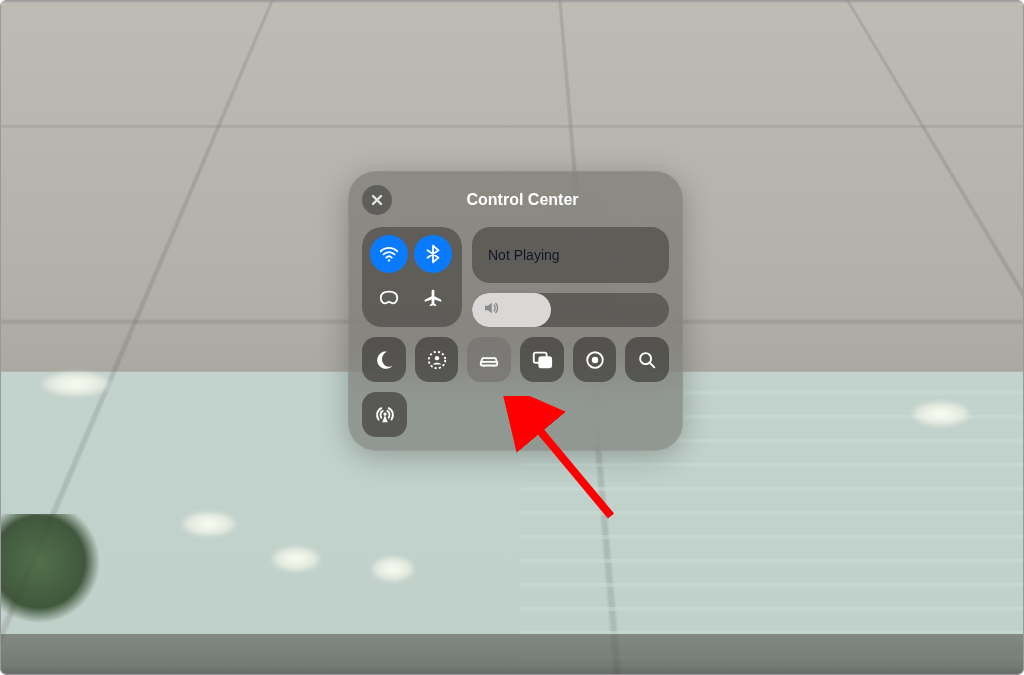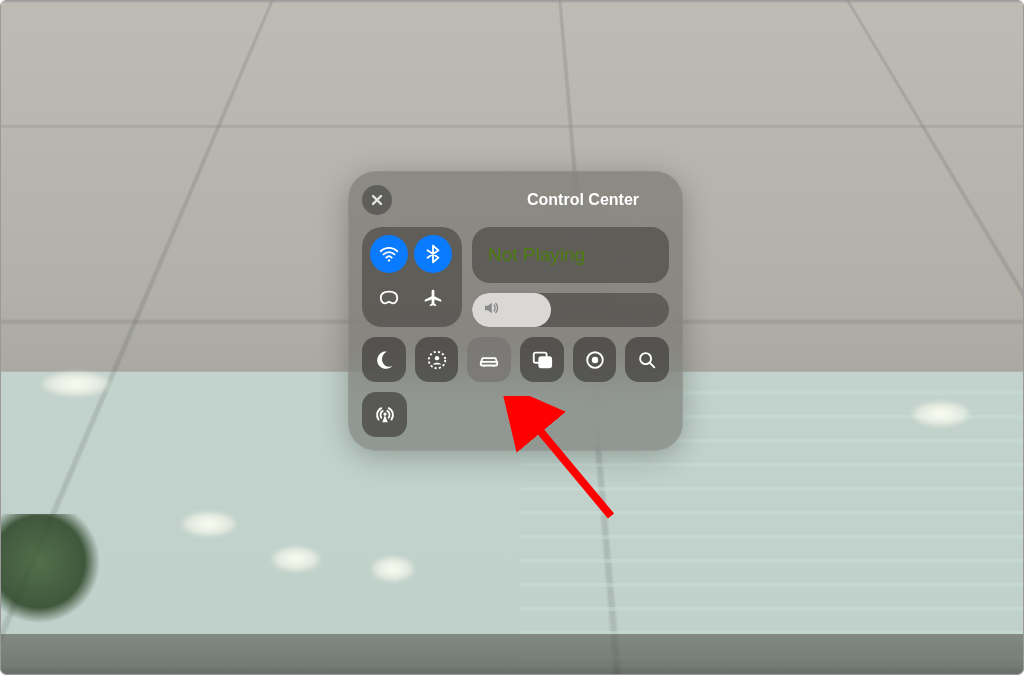--- a/index.html
+++ b/index.html
@@ -61,21 +61,21 @@
     margin-bottom:12px;
   }
   .close-btn {
     width:30px; height:30px; border-radius:50%;
     background: rgba(40,40,40,0.45);
     display:flex; align-items:center; justify-content:center;
     color:#e7e7e7; cursor:pointer; flex-shrink:0;
   }
   .close-btn svg { width:12px; height:12px; stroke:#e7e7e7; stroke-width:2.4; }
   .title {
-    flex:1; text-align:right; color:#fff; font-size:16px; font-weight:600;
+    flex:1; text-align:center; color:#fff; font-size:16px; font-weight:600;
     margin-right:30px; 
   }
 
   .row1 {
     display:flex; gap:10px; margin-bottom:10px;
   }
   .connectivity {
     width:100px; height:100px; border-radius:20px;
     background: rgba(60,58,55,0.55);
     display:grid; grid-template-columns:1fr 1fr; grid-template-rows:1fr 1fr;
@@ -90,21 +90,21 @@
   .conn-btn svg { width:22px; height:22px; fill:none; stroke:#fff; stroke-width:2; }
 
   .right-col {
     flex:1; display:flex; flex-direction:column; gap:10px;
   }
   .media-tile {
     flex:1; border-radius:18px;
     background: rgba(60,58,55,0.55);
     display:flex; align-items:center;
     padding:0 16px;
-    color:#4d7c0f; font-size:19px; font-weight:500;
+    color:#0f172a; font-size:14px; font-weight:500;
     cursor:pointer;
   }
   .volume-tile {
     height:34px; border-radius:17px;
     background: rgba(60,58,55,0.55);
     position:relative; overflow:hidden;
     display:flex; align-items:center;
     cursor:pointer;
   }
   .volume-fill {

